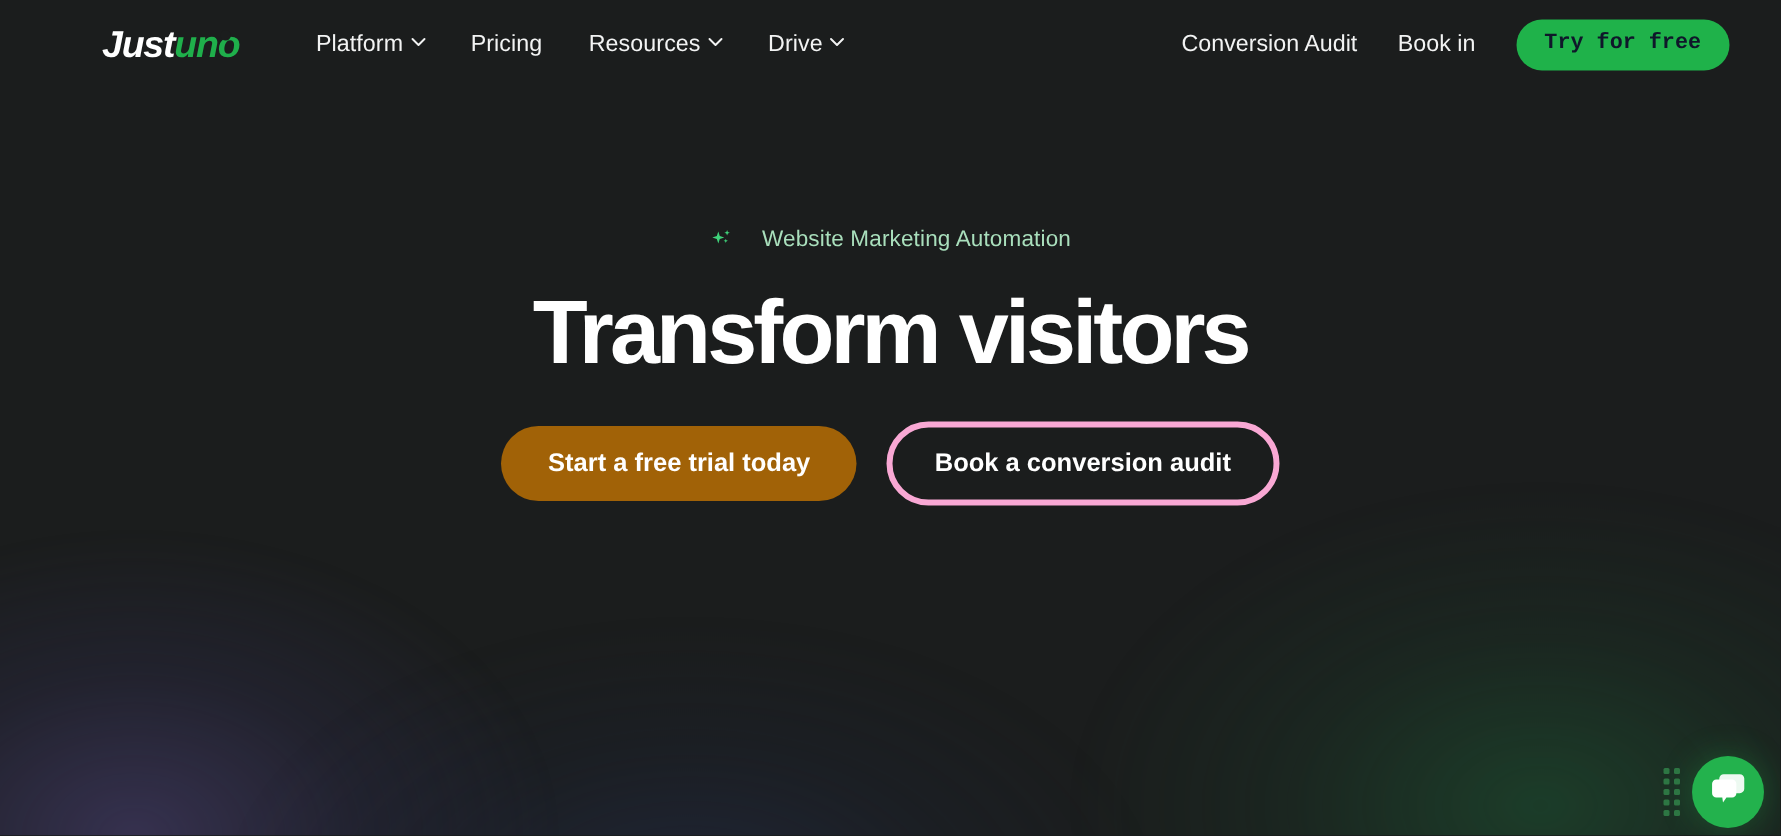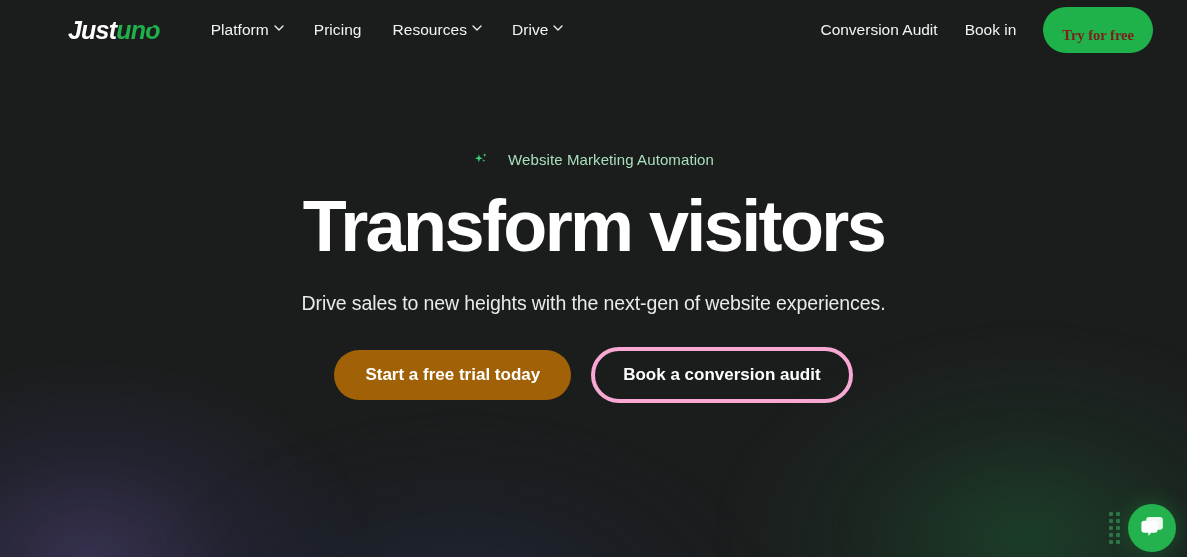--- a/index.html
+++ b/index.html
@@ -122,28 +122,28 @@
   }
   .nav-link {
     color: #f2f3f3;
     font-size: 15.5px;
     font-weight: 500;
     white-space: nowrap;
     cursor: pointer;
   }
   .btn-try {
     background: #1fb24a;
-    color: #7f1d1d;
+    color: #0f172a;
     font-size: 14.5px;
     font-weight: 600;
     border: none;
     border-radius: 999px;
-    padding: 21px 19px 10px;
-    cursor: pointer;
-    font-family: Liberation Serif, serif;
+    padding: 9px 19px 10px;
+    cursor: pointer;
+    font-family: Liberation Mono, monospace;
     white-space: nowrap;
     line-height: 1;
   }
 
   
   .hero {
     position: relative;
     z-index: 4;
     text-align: center;
     padding-top: 92px;
@@ -157,21 +157,21 @@
     font-size: 15px;
     font-weight: 400;
     letter-spacing: 0.1px;
     line-height: 1;
   }
   .sparkle { display: block; }
 
   .headline {
     margin: 22px 0 0;
     color: #ffffff;
-    font-size: 72px;
+    font-size: 60px;
     font-weight: 700;
     line-height: 0.93;
     letter-spacing: -2.6px;
   }
   .headline-line { display: block; }
 
   .subhead {
     margin: 31px 0 0;
     color: #e9eaea;
     font-size: 19.5px;
@@ -316,21 +316,20 @@
           <path d="M12.2 7.6 L12.62 8.78 L13.8 9.2 L12.62 9.62 L12.2 10.8 L11.78 9.62 L10.6 9.2 L11.78 8.78 Z" fill="#3fd27a"></path>
         </svg>
       </span>
       <span>Website Marketing Automation</span>
     </div>
 
     <h1 class="headline">
       <span class="headline-line">Transform visitors</span>
     </h1>
 
-    <p class="subhead">Drive sales to new heights with the next-gen of website experiences.</p>
 
     <div class="cta-row">
       <button class="btn-cta btn-primary">Start a free trial today</button>
       <button class="btn-cta btn-secondary">Book a conversion audit</button>
     </div>
 
   </section>
 
   <div class="chat-cluster">
 

